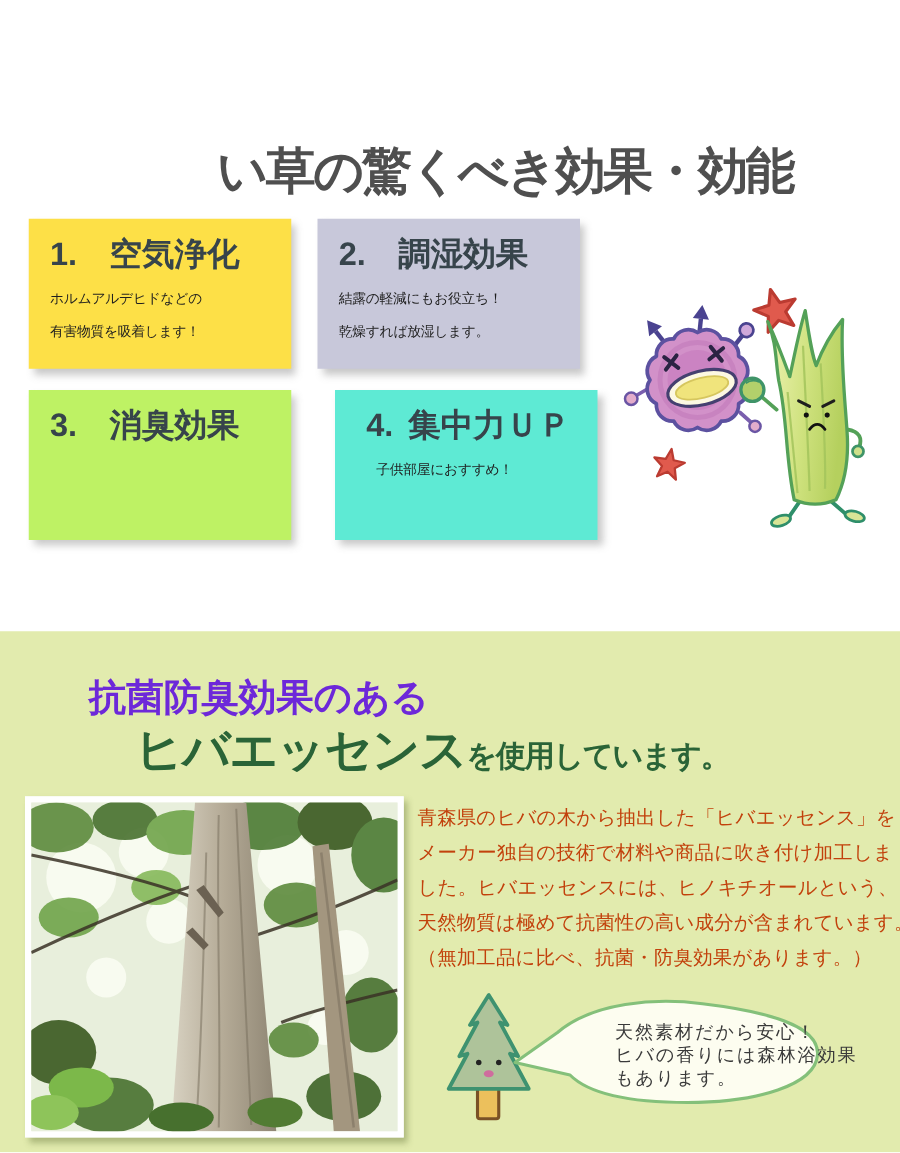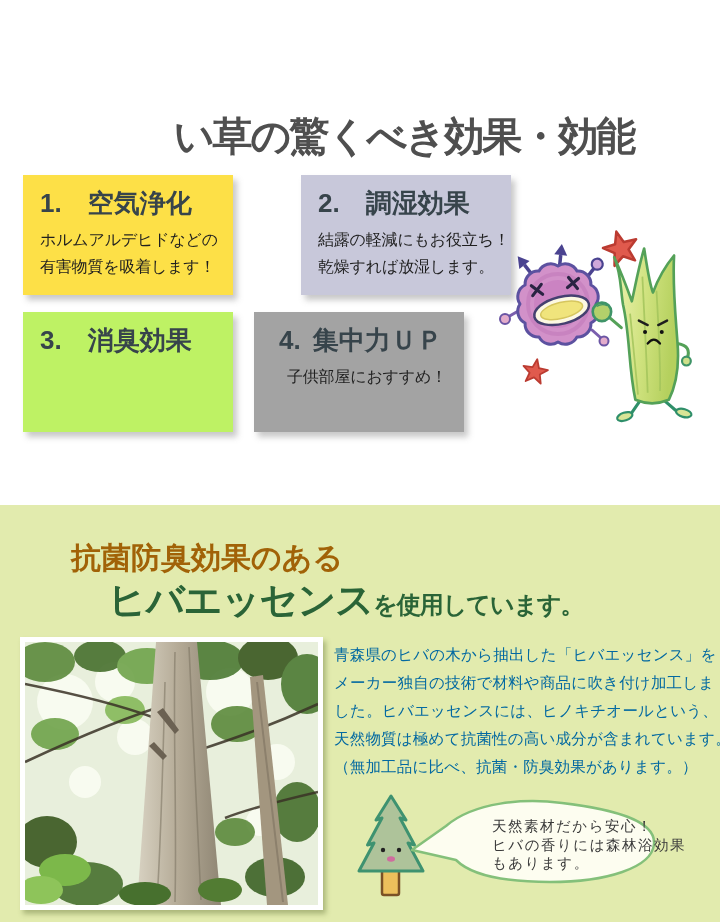--- a/index.html
+++ b/index.html
@@ -19,48 +19,48 @@
     padding:13px 8px 0 17px;
     box-shadow:4px 5px 6px rgba(110,110,110,0.38);
   }
   .benefit-title{
     font-size:26px;font-weight:bold;color:#37444b;line-height:30px;white-space:nowrap;
   }
   .benefit-title .num{margin-right:26px;}
   .benefit-box.tight .num{margin-right:12px;}
   .benefit-box.tight{padding-left:25px;}
   .benefit-body{
-    margin-top:8px;font-size:16px;font-weight:500;color:#1f1f1f;
+    margin-top:8px;font-size:11px;font-weight:500;color:#1f1f1f;
     line-height:27px;letter-spacing:-0.2px;white-space:nowrap;
   }
   .benefit-box.tight .benefit-body{margin-left:8px;}
   .illustration{position:absolute;left:488px;top:222px;}
   
   .hiba-section{
     position:absolute;left:0;top:505px;width:720px;height:417px;
   }
   .headline-prefix{
     position:absolute;left:71px;top:33px;
     font-family:"Liberation Serif","DejaVu Serif",serif;
-    font-size:30px;font-weight:600;letter-spacing:0px;color:#a16207;white-space:nowrap;
+    font-size:30px;font-weight:600;letter-spacing:0px;color:#6d28d9;white-space:nowrap;
   }
   .headline-line2{
     position:absolute;left:108px;top:70px;white-space:nowrap;color:#2a6437;
     font-family:"Liberation Serif","DejaVu Serif",serif;
   }
   .headline-main{font-size:38px;font-weight:700;letter-spacing:-1px;margin-top:40px;}
   .headline-suffix{font-size:24px;font-weight:600;letter-spacing:-1px;}
   .photo-frame{
     position:absolute;left:20px;top:132px;width:293px;height:263px;
     border:5px solid #ffffff;background:#e8efdc;
     box-shadow:3px 4px 5px rgba(105,120,60,0.45);
   }
   .hiba-paragraph{
     position:absolute;left:334px;top:136px;width:382px;
-    font-size:15.5px;line-height:28px;color:#0369a1;letter-spacing:0.2px;white-space:nowrap;
+    font-size:15.5px;line-height:28px;color:#c2410c;letter-spacing:0.2px;white-space:nowrap;
   }
   .tree-char{position:absolute;left:355px;top:288px;}
   .bubble{position:absolute;left:408px;top:293px;}
   .bubble-text{
     position:absolute;left:468px;top:312px;
     font-size:14.5px;line-height:18.5px;letter-spacing:1.5px;color:#3a3a3a;white-space:nowrap;
     font-family:"DejaVu Sans","Liberation Sans",sans-serif;
     margin-left:24px;
   }
 </style>
@@ -72,33 +72,33 @@
   <h1 class="main-title">い草の驚くべき効果・効能</h1>
 
   <div class="benefit-box" style="left: 23px; top: 175px; background-color: #fde047;">
     <div class="benefit-title"><span class="num">1.</span><span>空気浄化</span></div>
     <div class="benefit-body">
       <div>ホルムアルデヒドなどの</div>
       <div>有害物質を吸着します！</div>
     </div>
   </div>
 
-  <div class="benefit-box" style="left: 254px; top: 175px; background-color: rgb(200, 200, 218); margin-left: 47px;">
+  <div class="benefit-box" style="left: 254px; top: 175px; background-color: rgb(200, 200, 218);">
     <div class="benefit-title"><span class="num">2.</span><span>調湿効果</span></div>
     <div class="benefit-body">
       <div>結露の軽減にもお役立ち！</div>
       <div>乾燥すれば放湿します。</div>
     </div>
   </div>
 
   <div class="benefit-box" style="left: 23px; top: 312px; background-color: #bef264;">
     <div class="benefit-title"><span class="num">3.</span><span>消臭効果</span></div>
   </div>
 
-  <div class="benefit-box tight" style="left: 254px; top: 312px; background-color: #a3a3a3;">
+  <div class="benefit-box tight" style="left: 268px; top: 312px; background-color: #5eead4;">
     <div class="benefit-title"><span class="num">4.</span><span>集中力ＵＰ</span></div>
     <div class="benefit-body">
       <div>子供部屋におすすめ！</div>
     </div>
   </div>
 
   <svg class="illustration" width="225" height="220" viewBox="0 0 225 220">
 
     <g transform="translate(70,82)">
 

